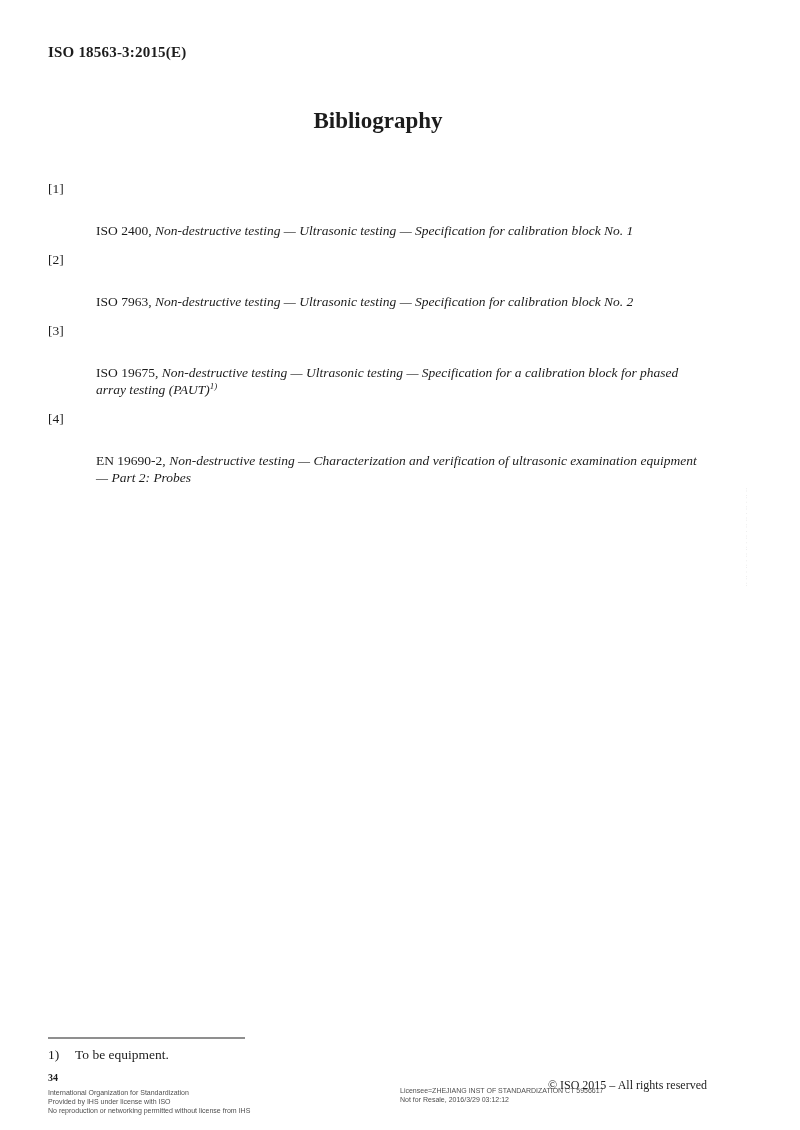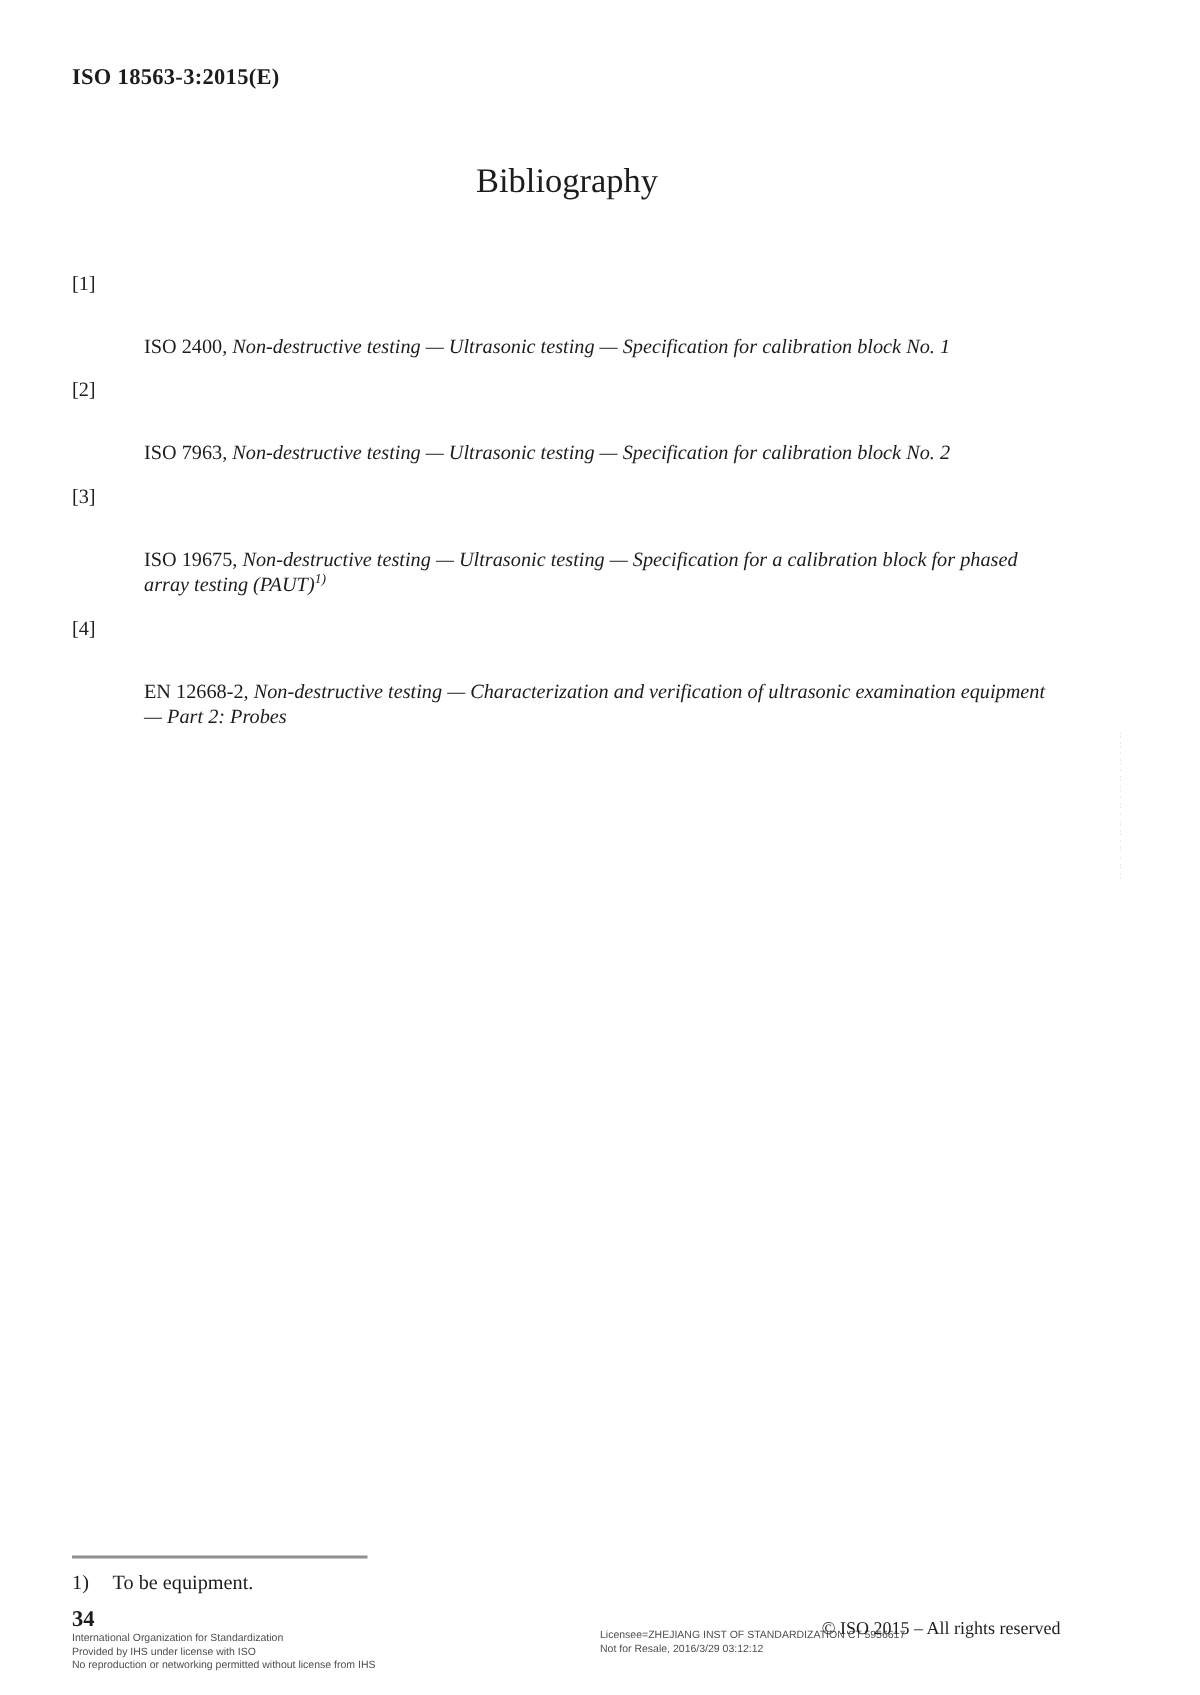--- a/index.html
+++ b/index.html
@@ -24,21 +24,21 @@
     font-weight: bold;
     letter-spacing: 0.2px;
   }
   .doc-title {
     position: absolute;
     top: 108px;
     left: 48px;
     width: 660px;
     text-align: center;
     font-size: 23px;
-    font-weight: normal;
+    font-weight: bold;
   }
   .bib-list {
     position: absolute;
     top: 180px;
     left: 48px;
     width: 662px;
   }
   .bib-entry {
     display: flex;
     margin-bottom: 12px;
@@ -91,21 +91,21 @@
     font-size: 13.5px;
     display: flex;
   }
   .footnote-marker {
     flex: 0 0 27px;
   }
   .page-number {
     position: absolute;
     top: 1072px;
     left: 48px;
-    font-size: 15px;
+    font-size: 10px;
     font-weight: bold;
   }
   .footer-left {
     position: absolute;
     top: 1088px;
     left: 48px;
     font-family: "Liberation Sans", sans-serif;
     font-size: 7px;
     line-height: 9px;
     color: #4f4f4f;
@@ -150,21 +150,21 @@
       <span class="bib-text"><span class="bib-code">ISO 7963, </span><span class="bib-title">Non-destructive testing — Ultrasonic testing — Specification for calibration block No. 2</span></span>
     </div>
 
     <div class="bib-entry">
       <span class="bib-ref">[3]</span>
       <span class="bib-text"><span class="bib-code">ISO 19675, </span><span class="bib-title">Non-destructive testing — Ultrasonic testing — Specification for a calibration block for phased array testing (PAUT)</span><sup class="bib-sup bib-title">1)</sup></span>
     </div>
 
     <div class="bib-entry">
       <span class="bib-ref">[4]</span>
-      <span class="bib-text"><span class="bib-code">EN 12668-2, </span><span class="bib-title">Non-destructive testing — Characterization and verification of ultrasonic examination equipment — Part 2: Probes</span></span>
+      <span class="bib-text"><span class="bib-code">EN 19690-2, </span><span class="bib-title">Non-destructive testing — Characterization and verification of ultrasonic examination equipment — Part 2: Probes</span></span>
     </div>
 
   </div>
 
   <div class="watermark-vertical">-- -- - -- - -- -- - -- - -- -- - -- - -- --</div>
 
   <div class="footnote-rule"></div>
 
   <div class="footnote">
     <span class="footnote-marker">1)</span>

